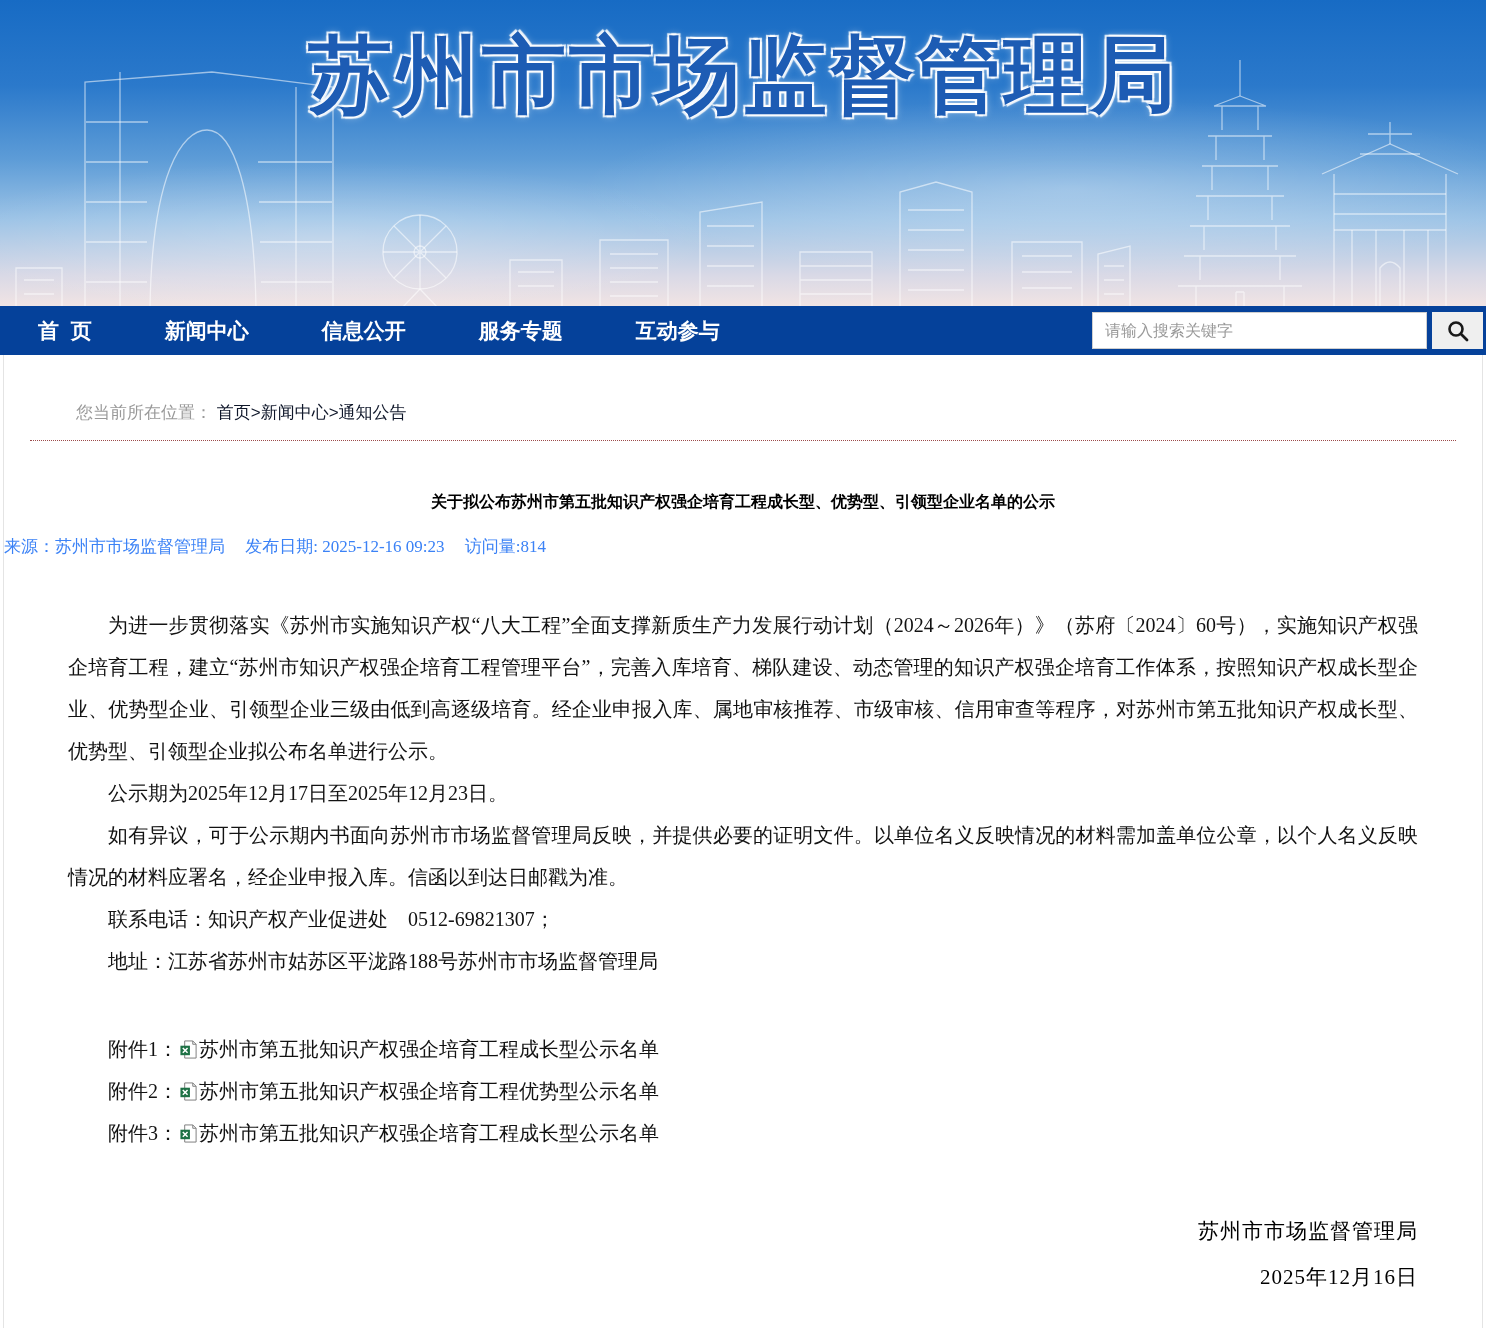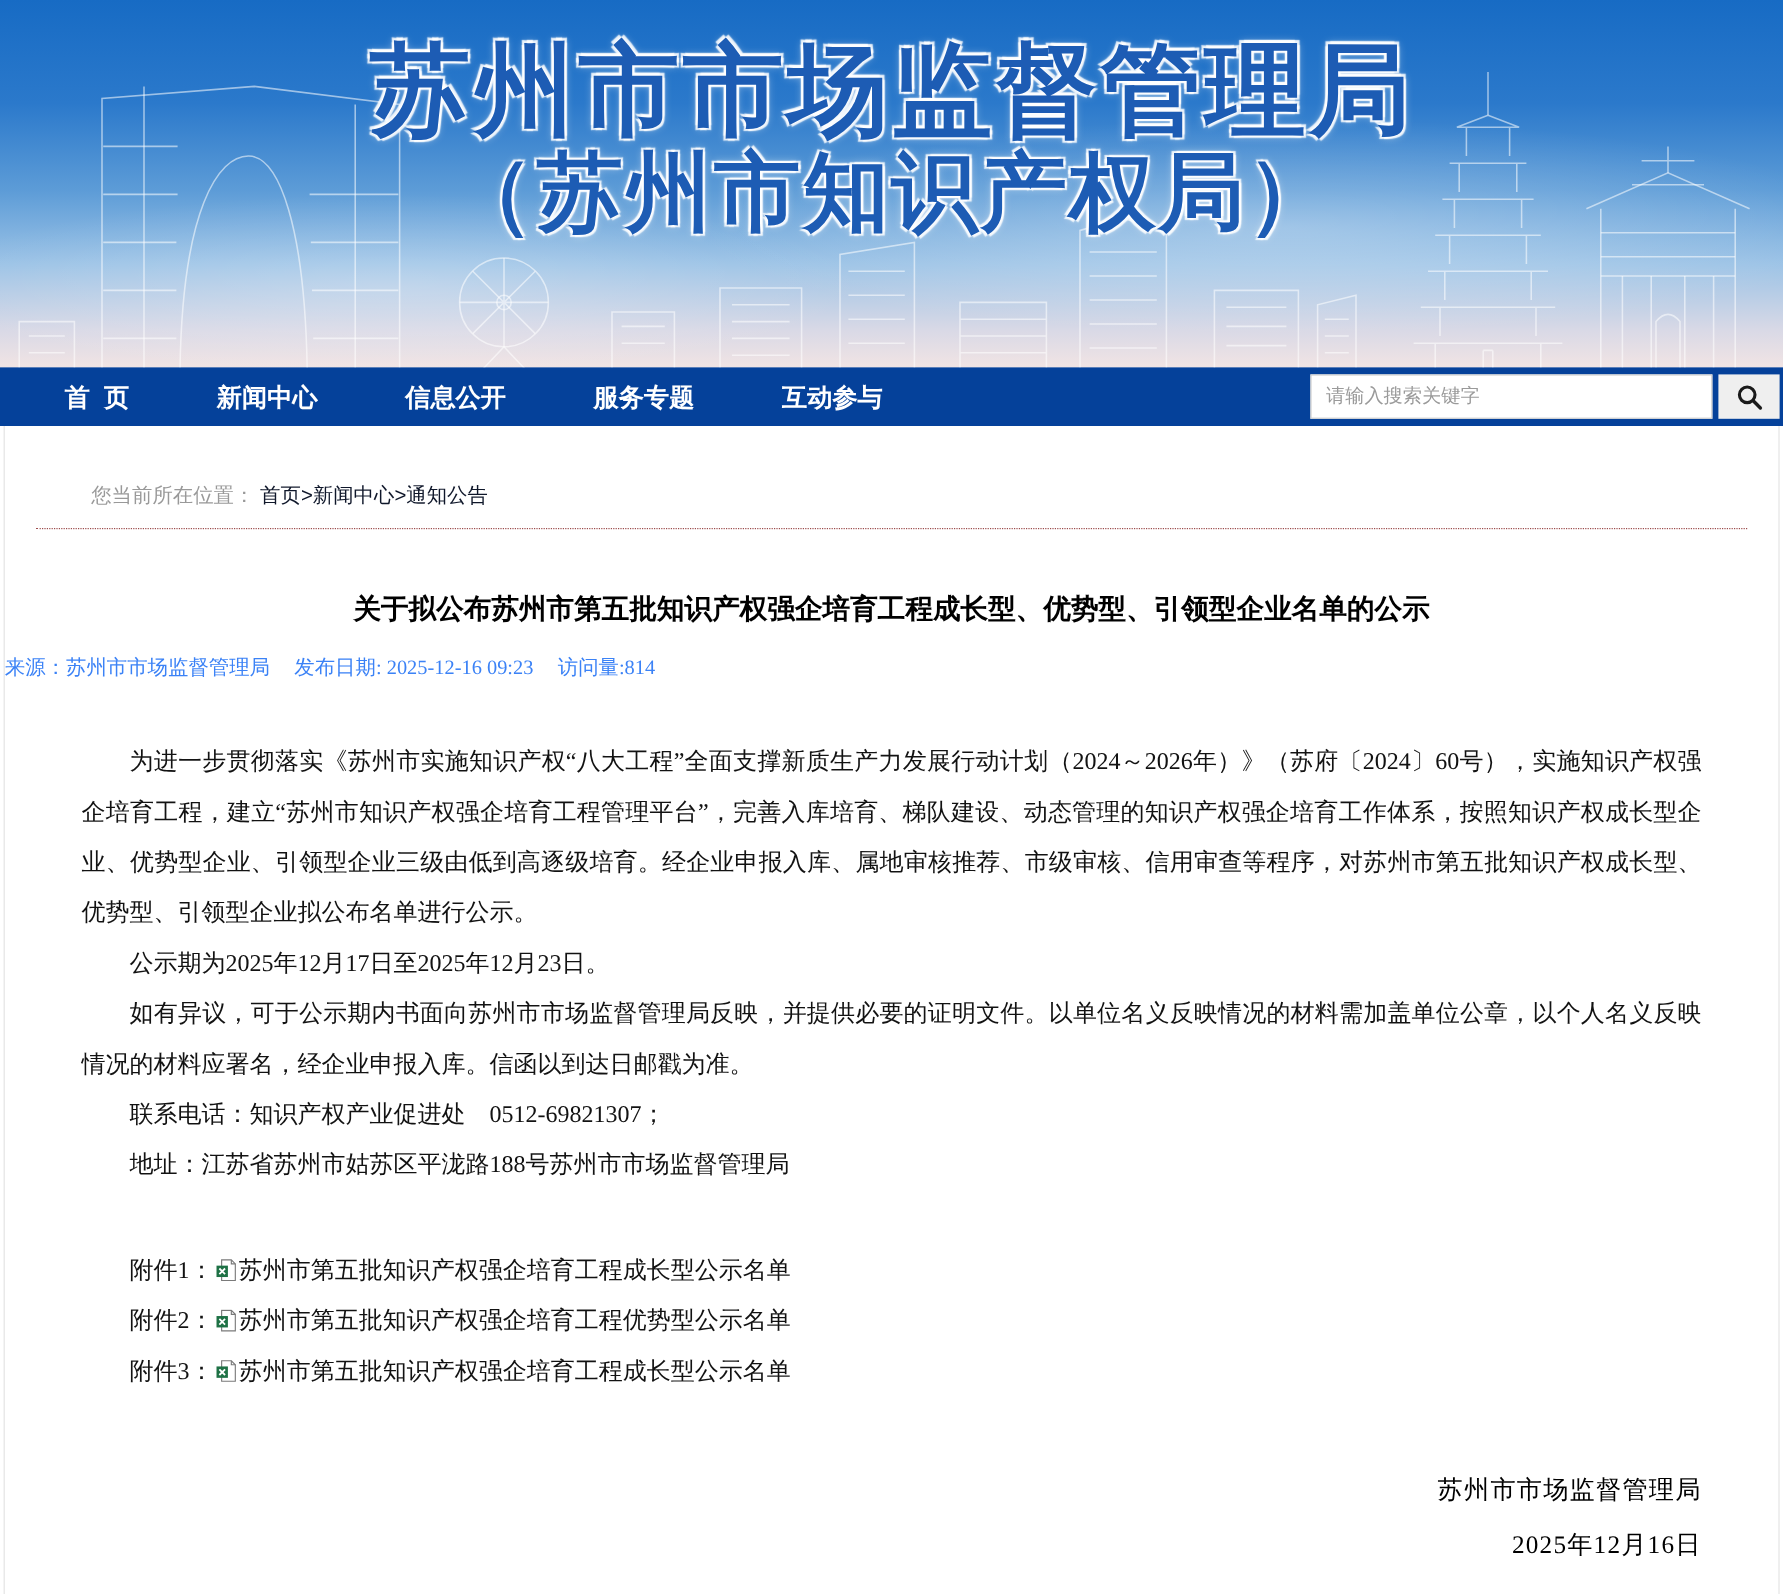--- a/index.html
+++ b/index.html
@@ -35,21 +35,21 @@
   }
   .banner-line1 { font-size: 84px; line-height: 1.08; letter-spacing: 3px; }
   .banner-line2 { font-size: 72px; line-height: 1.12; letter-spacing: 2px; }
 
   
   .navbar {
     height: 49px;
     background: #05419a;
     display: flex;
     align-items: center;
-    padding-left: 54px;
+    padding-left: 38px;
   }
   .nav-item {
     color: #fff;
     font-size: 21px;
     font-weight: bold;
     text-decoration: none;
     margin-right: 73px;
     white-space: pre;
     cursor: pointer;
   }
@@ -86,21 +86,21 @@
     font-size: 17px;
     color: #999;
   }
   .breadcrumb .crumb-path { color: #0f172a; cursor: pointer; }
   .dotted-divider {
     border-bottom: 1px dotted #9c4b4b;
     margin: 0 26px;
     height: 0;
   }
   h1.article-title {
-    font-size: 23px;
+    font-size: 16px;
     font-weight: bold;
     color: #000;
     text-align: center;
     margin: 50px 90px 0 90px;
     line-height: 1.4;
   }
   .article-meta {
     margin-top: 22px;
     text-align: left;
     font-family: "Liberation Serif", "DejaVu Serif", serif;
@@ -167,21 +167,20 @@
 
       <path d="M1322 172 L1390 142 L1458 172 M1334 172 V306 M1446 172 V306"></path>
       <path d="M1334 192 H1446 M1334 212 H1446 M1334 228 H1446"></path>
       <path d="M1352 228 V306 M1376 228 V306 M1404 228 V306 M1428 228 V306"></path>
       <path d="M1380 306 V266 Q1390 254 1400 266 V306"></path>
       <path d="M1360 152 H1420 M1368 132 H1412 M1390 142 V120"></path>
     </g>
   </svg>
   <div class="banner-titles">
     <div class="banner-line1">苏州市市场监督管理局</div>
-    <div class="banner-line2">（苏州市知识产权局）</div>
   </div>
 </header>
 
 <nav class="navbar">
   <a class="nav-item">首  页</a>
   <a class="nav-item">新闻中心</a>
   <a class="nav-item">信息公开</a>
   <a class="nav-item">服务专题</a>
   <a class="nav-item">互动参与</a>
   <div class="searchbar">

